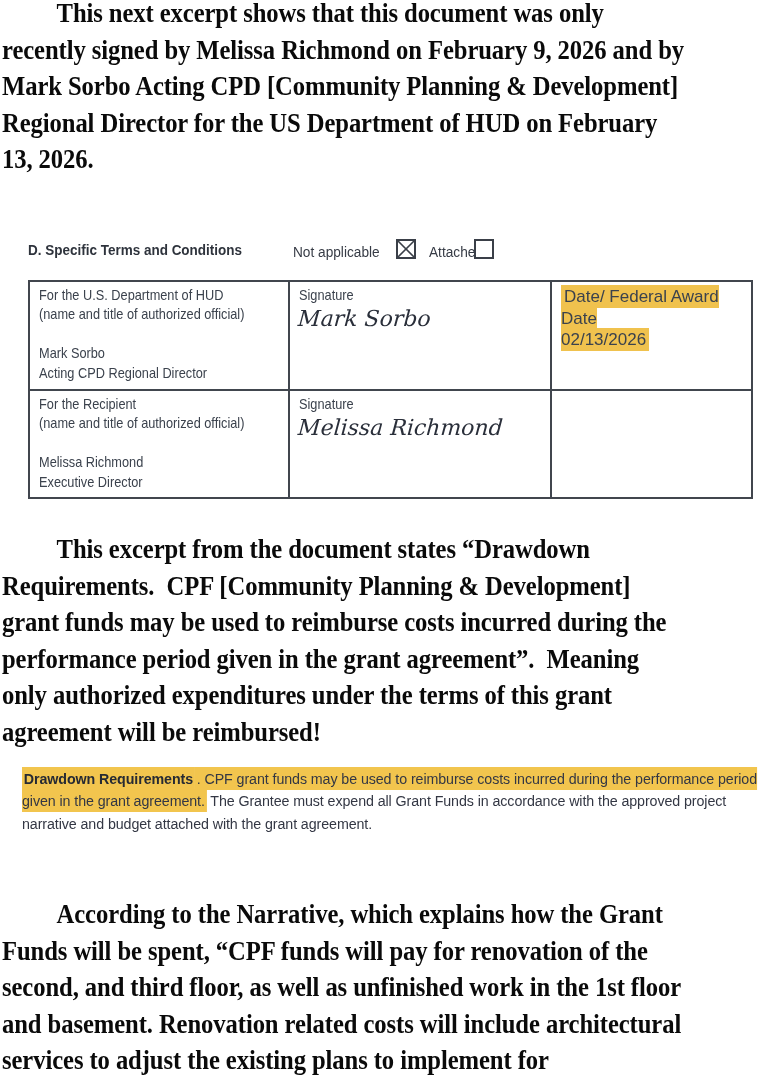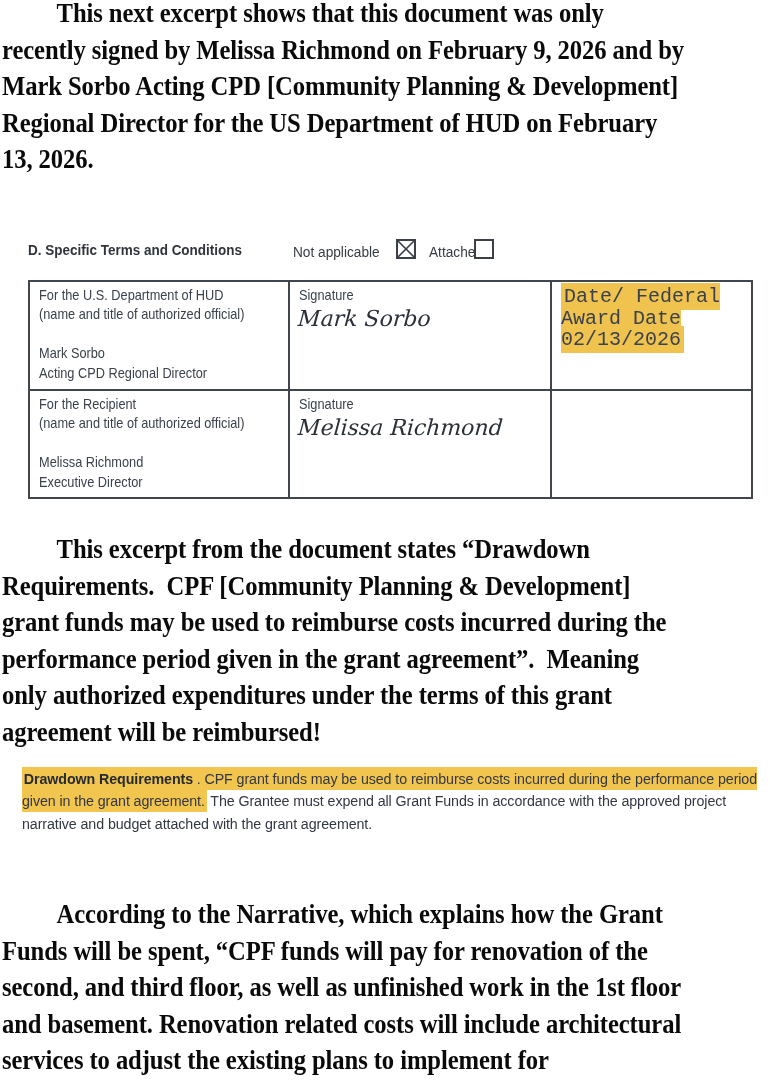--- a/index.html
+++ b/index.html
@@ -107,26 +107,25 @@
     font-size: 22px;
     line-height: 26px;
     color: #2a2f3a;
     transform: skewX(-4deg);
     transform-origin: 0 0;
     white-space: pre;
   }
   .date-hl {
     display: inline;
     white-space: pre-line;
-    font-size: 20px;
+    font-size: 17px;
     line-height: 21.5px;
     color: #3b424d;
     background: #f0c24e;
     padding: 2px 3px;
-    font-family: Liberation Mono, monospace;
   }
 
   
   .excerpt {
     position: absolute;
     left: 22px;
     top: 768px;
     width: 806px;
     transform: scaleX(0.92);
     transform-origin: 0 0;

